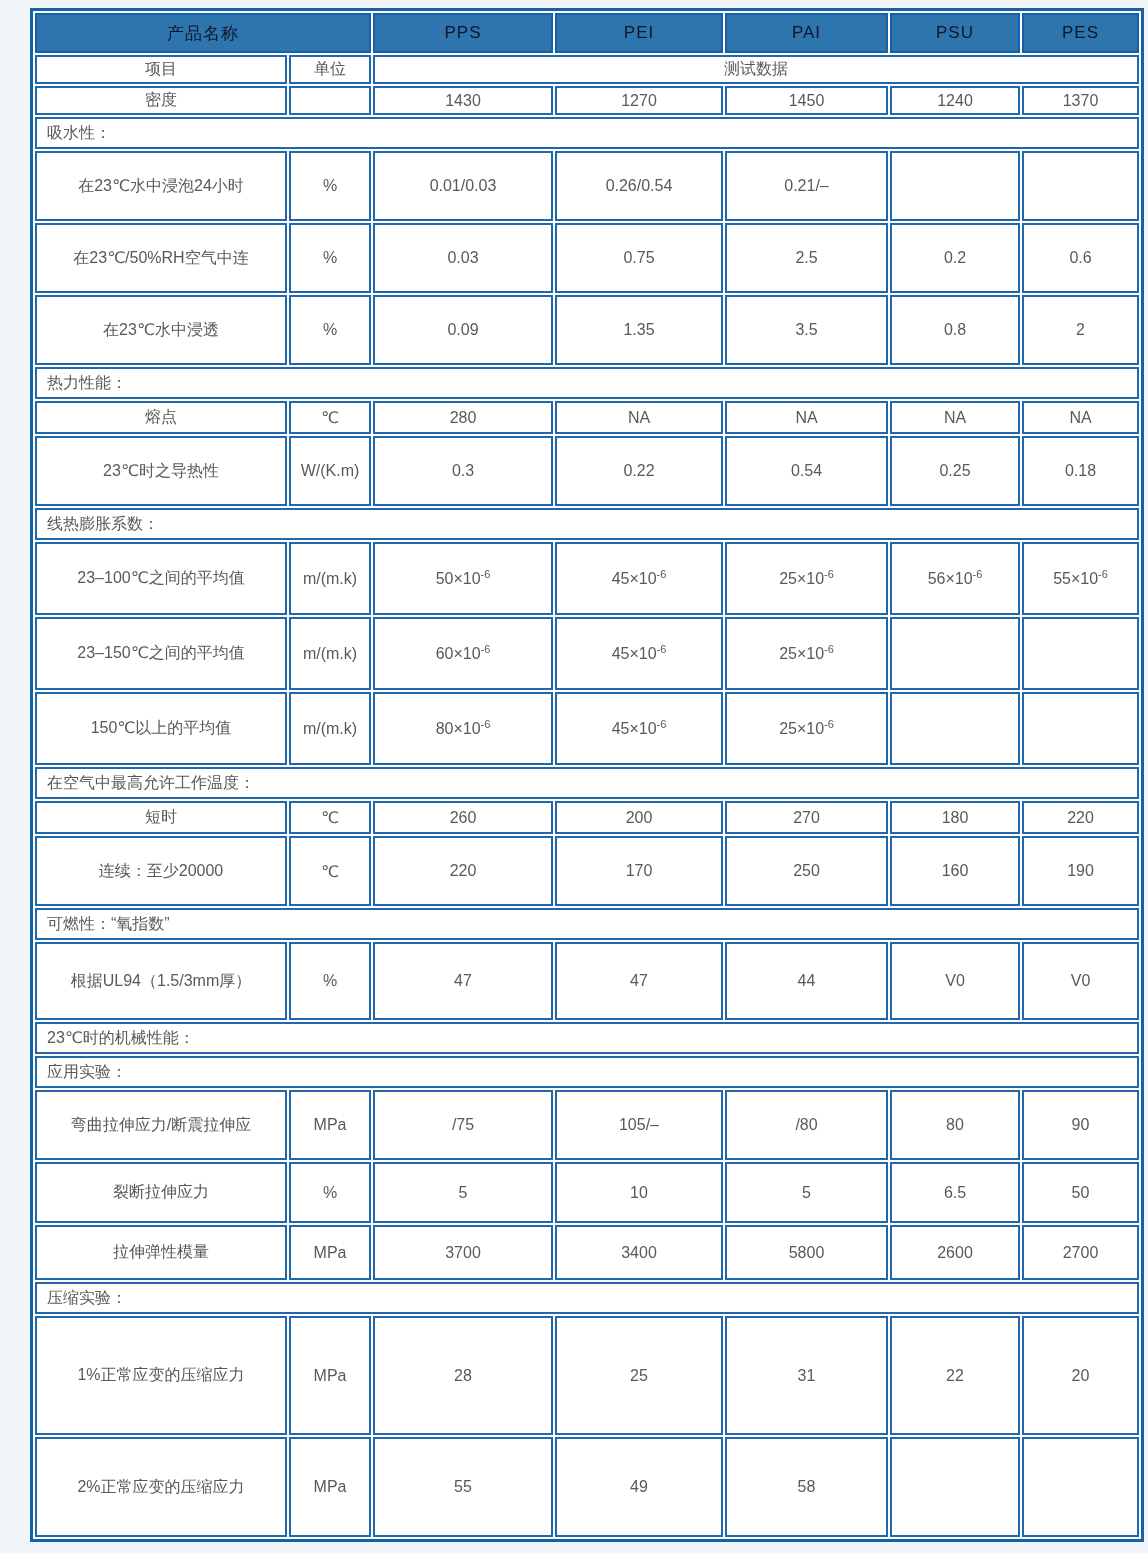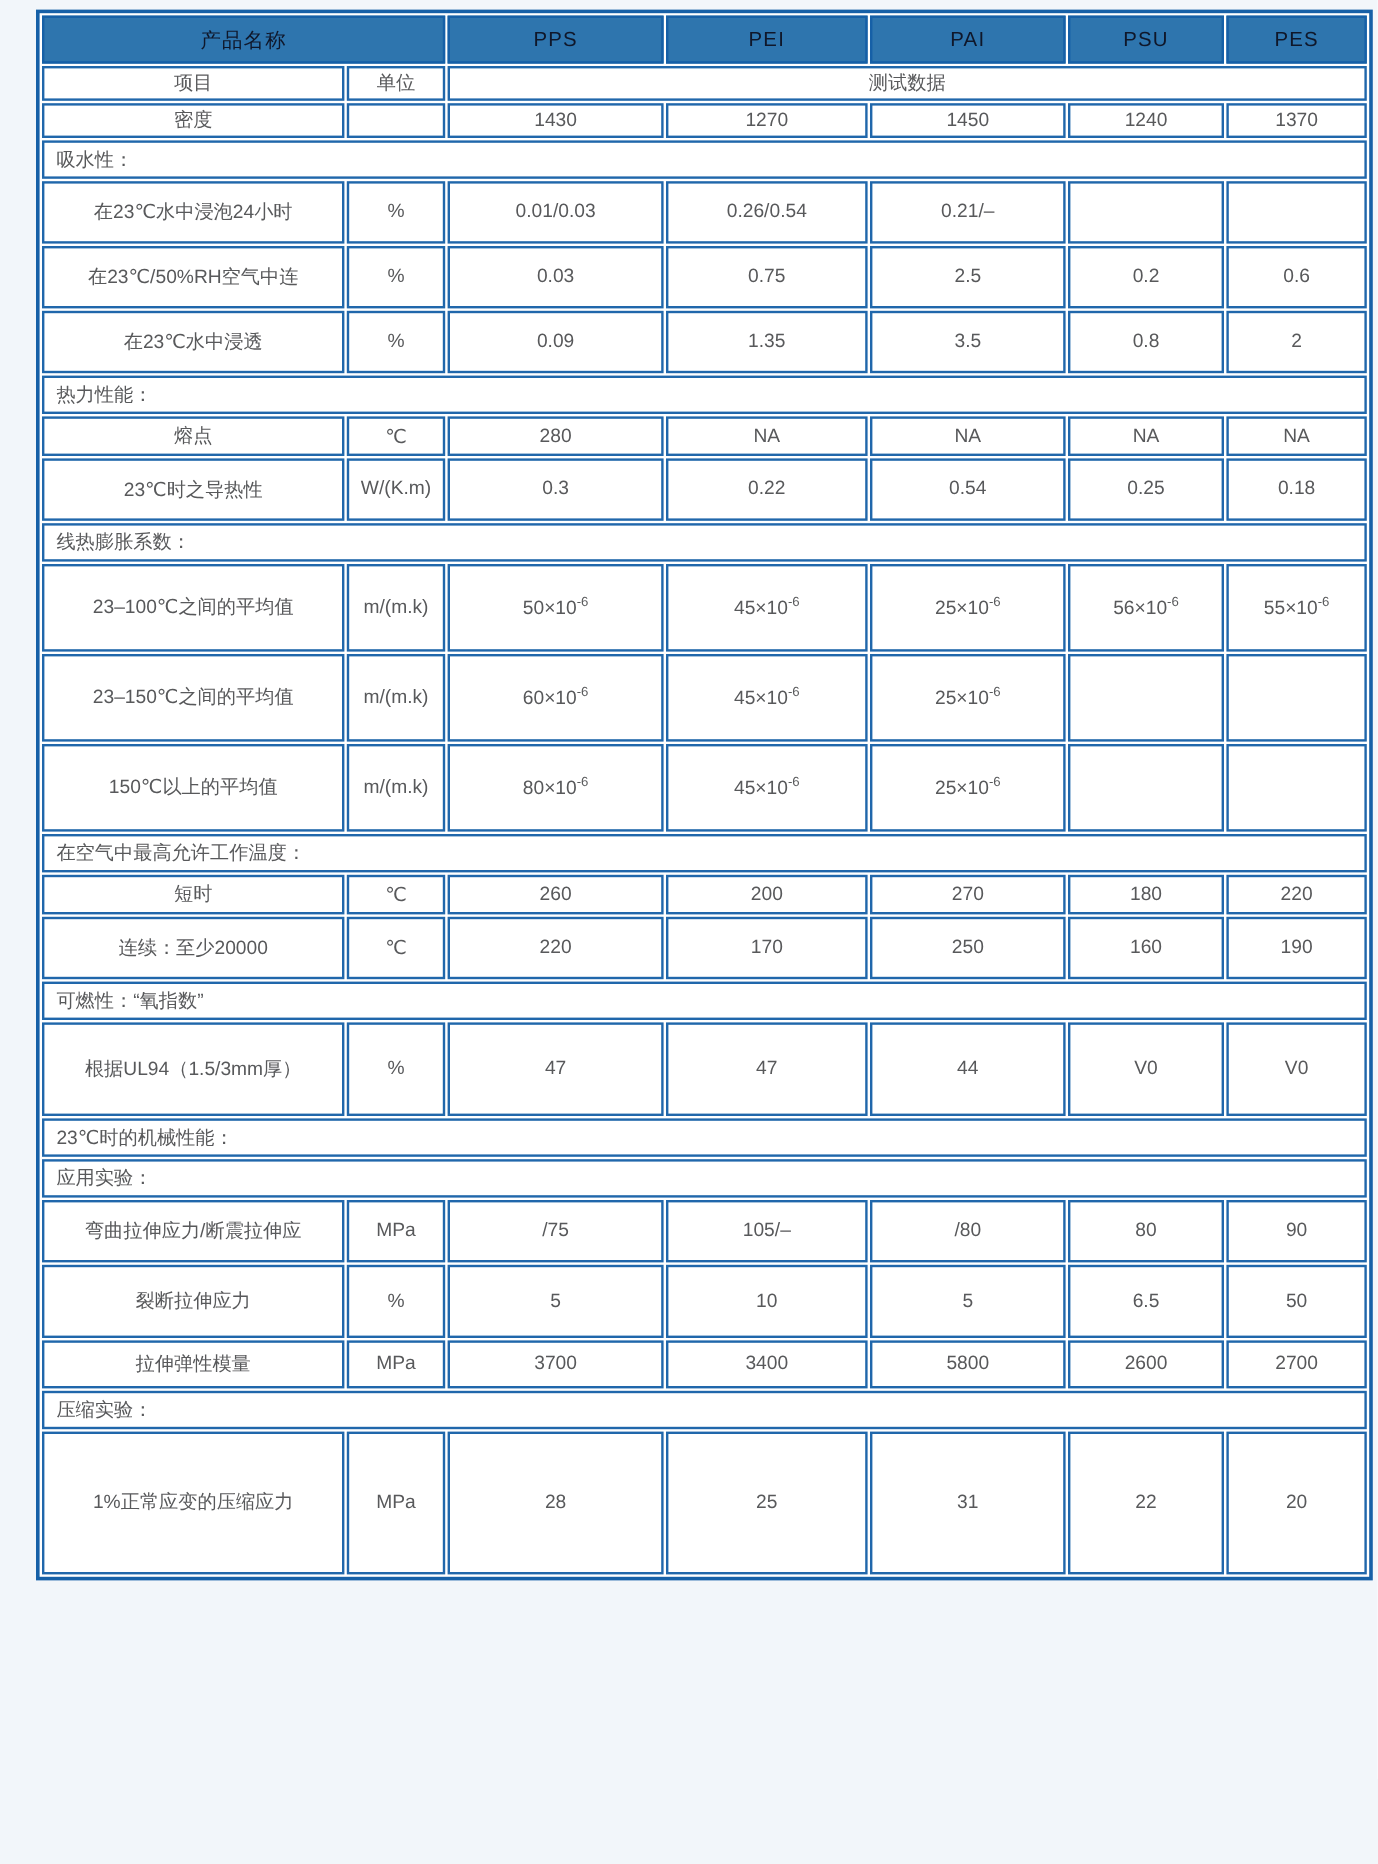--- a/index.html
+++ b/index.html
@@ -24,22 +24,22 @@
     padding:2px 6px;overflow:hidden;
   }
   tr.head th{
     background:var(--header-bg,#2e75ae);
     color:#0f172a;font-size:17px;letter-spacing:1px;
     border-color:var(--outer-border,#1660a7);
   }
   td.section{text-align:left;padding-left:10px;}
   sup{font-size:11px;}
   .h40{height:40px}.h36{height:24px}.h32{height:32px}.h33{height:33px}
-  .h70{height:52px}.h73{height:73px}.h78{height:78px}.h52{height:61px}
-  .h55{height:40px}.h119{height:119px}.h100{height:100px}
+  .h70{height:70px}.h73{height:73px}.h78{height:78px}.h52{height:61px}
+  .h55{height:55px}.h119{height:119px}.h100{height:100px}
 </style>
 </head>
 <body>
 
 <table>
   <colgroup>
     <col style="width:252px">
       <col style="width:82px">
       <col style="width:180px">
     <col style="width:168px">
@@ -249,14 +249,23 @@
   <tr class="h119">
     <td>1%正常应变的压缩应力</td>
     <td>MPa</td>
     <td>28</td>
     <td>25</td>
     <td>31</td>
     <td>22</td>
     <td>20</td>
   </tr>
 
+  <tr class="h100">
+    <td>2%正常应变的压缩应力</td>
+    <td>MPa</td>
+    <td>55</td>
+    <td>49</td>
+    <td>58</td>
+    <td></td>
+    <td></td>
+  </tr>
 </tbody>
   </table>
 
 </body></html>

